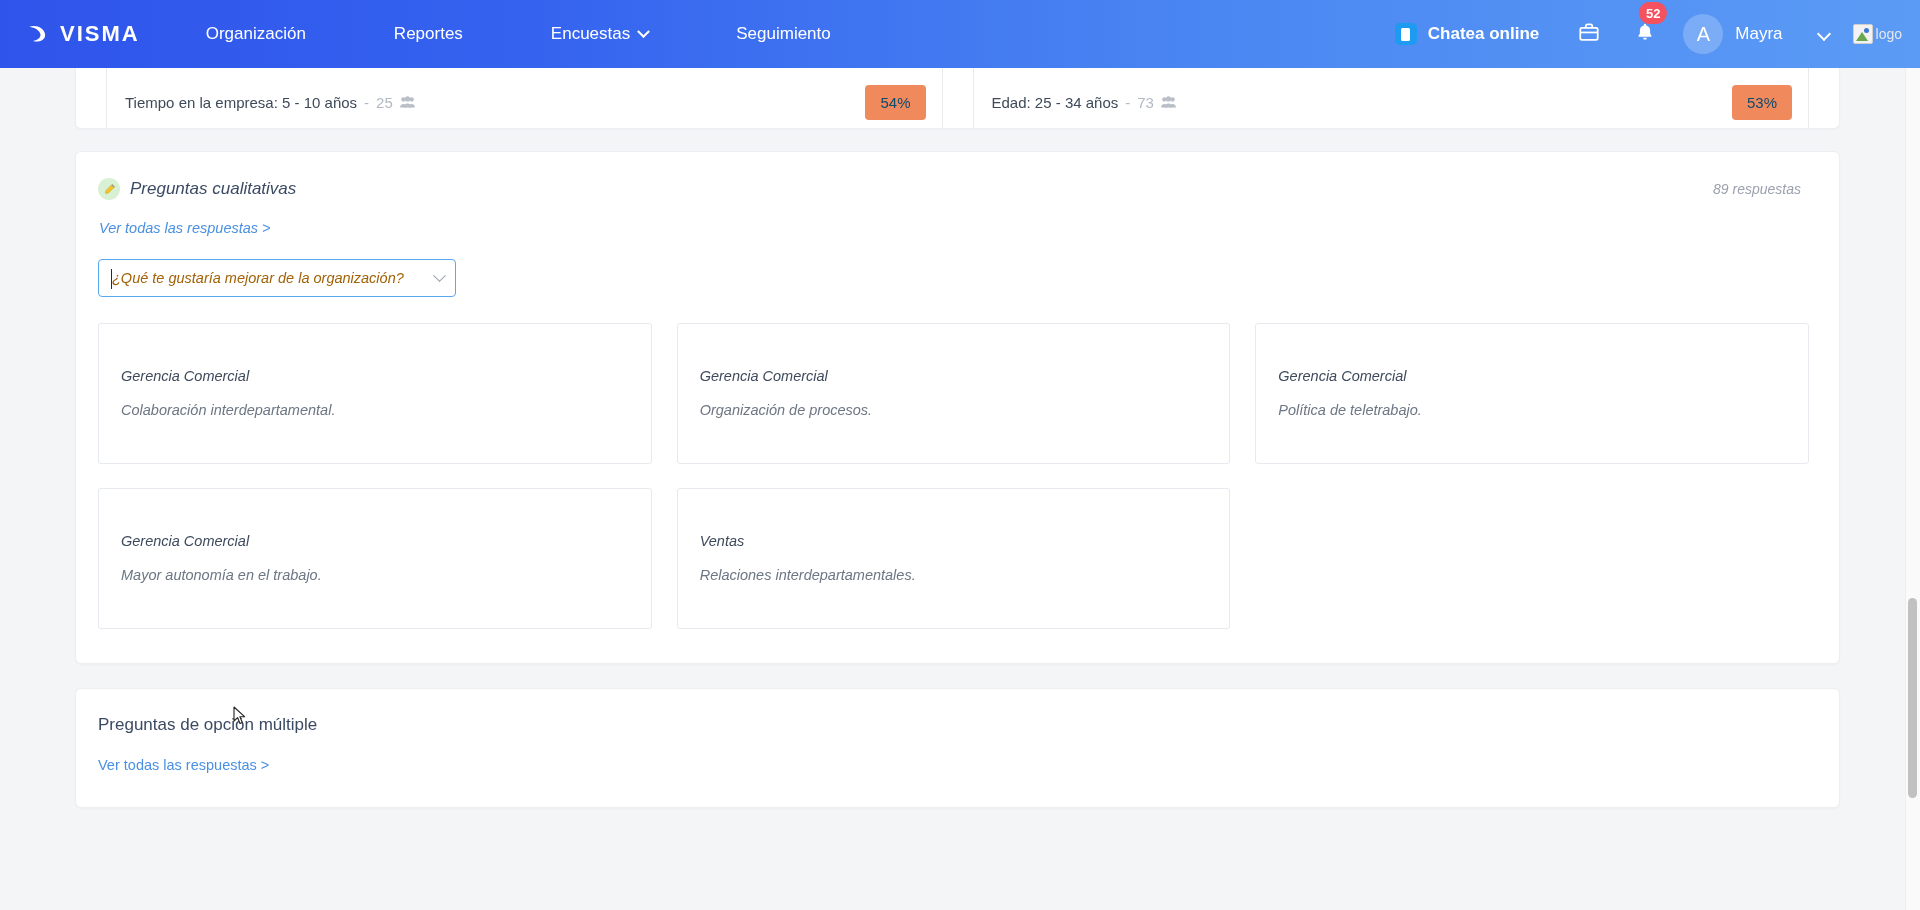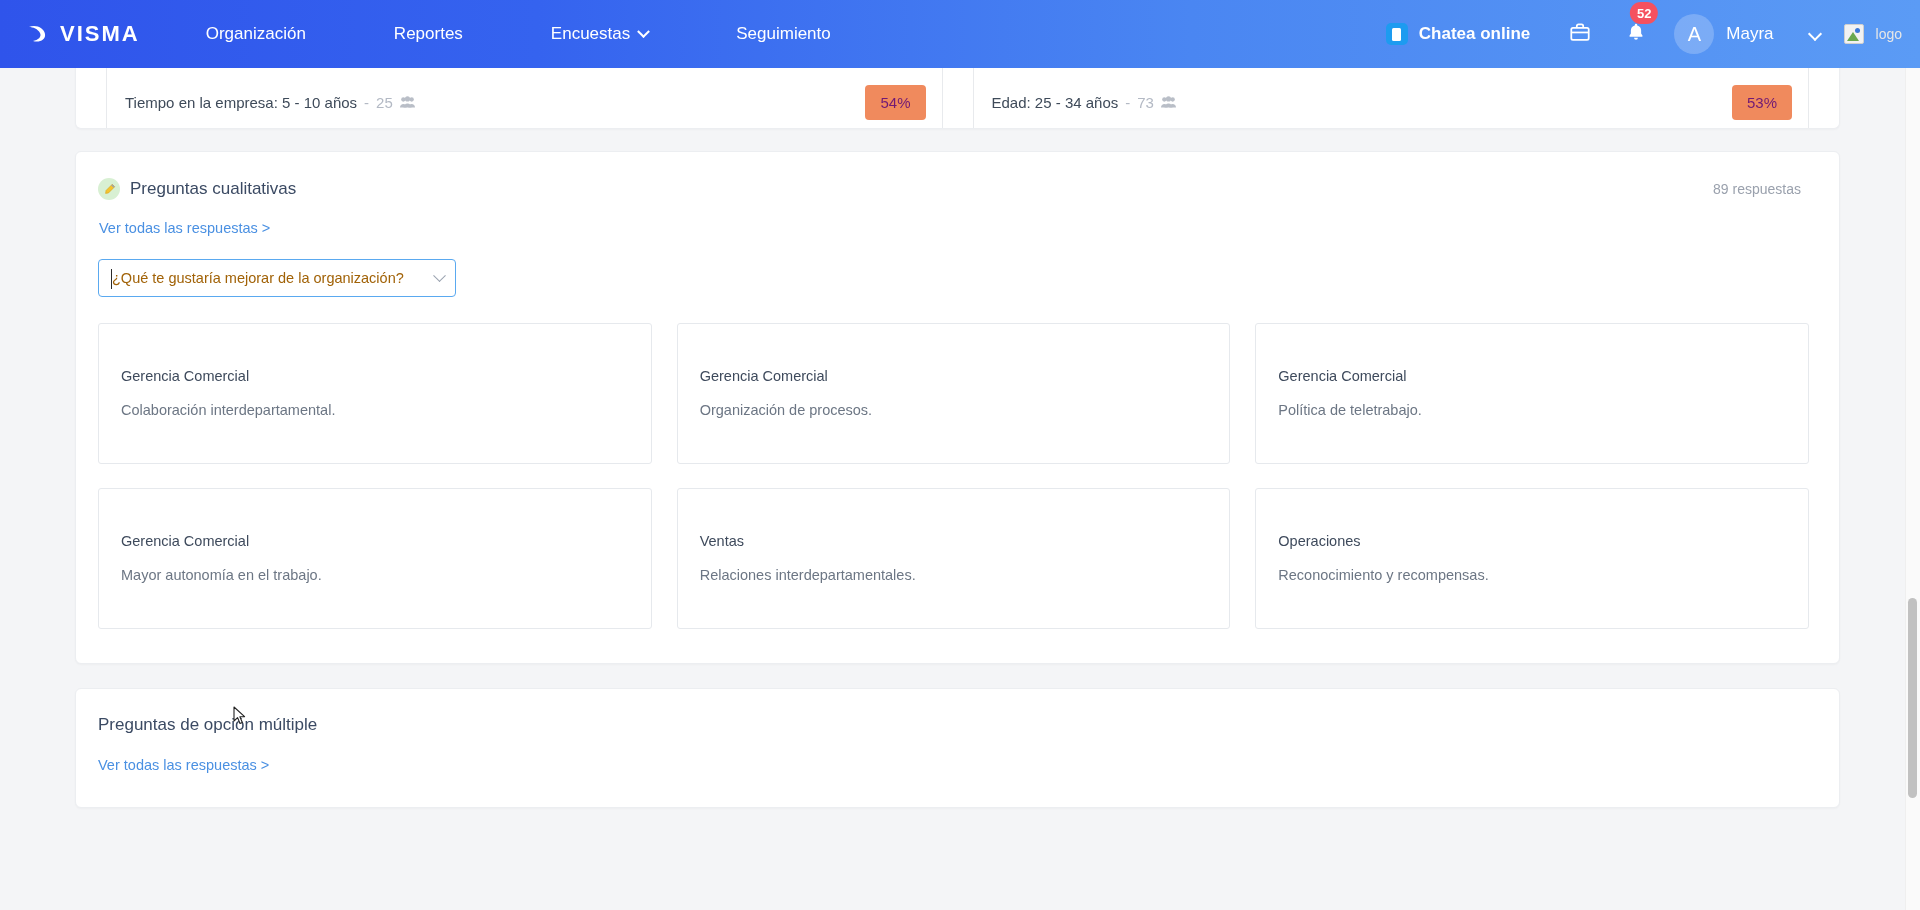--- a/index.html
+++ b/index.html
@@ -77,21 +77,21 @@
     display: flex; align-items: center; justify-content: center;
     font-size: 20px; color: #fff;
   }
   .user-name { font-size: 17px; color: #fff; }
   .chev-down {
     width: 10px; height: 10px;
     border-right: 2px solid #fff; border-bottom: 2px solid #fff;
     transform: rotate(45deg); margin: 0 14px 0 22px;
   }
   .broken-img {
-    display: flex; align-items: center; gap: 12px;
+    display: flex; align-items: center; gap: 3px;
     font-size: 14px; color: #e7e7e7; padding-left: 10px;
   }
   .broken-glyph {
     width: 20px; height: 20px; background: #f2f2f2;
     border: 1px solid #cfcfcf; border-radius: 2px; position: relative; overflow: hidden;
   }
   .broken-glyph::before {
     content: ""; position: absolute; left: 2px; bottom: 2px;
     width: 0; height: 0; border-left: 6px solid transparent;
     border-right: 6px solid transparent; border-bottom: 9px solid #6aa84f;
@@ -129,27 +129,27 @@
   .demo-card {
     flex: 1; border: 1px solid #e8eaed; border-radius: 4px;
     height: 84px; display: flex; align-items: center;
     justify-content: space-between; padding: 0 16px 0 18px;
     background: #fff;
   }
   .demo-label { font-size: 15px; color: #3e4a59; display: flex; align-items: center; gap: 7px; }
   .demo-count { color: #b3b9c4; }
   .people-icon { display: inline-flex; align-items: flex-end; gap: 1px; }
   .pct-badge {
-    background: #f08a5d; color: #701a75;
+    background: #f08a5d; color: #0c4a6e;
     font-size: 15px; border-radius: 4px;
     padding: 9px 15px; min-width: 56px; text-align: center;
   }
 
   
-  .panel-qual { margin-top: 22px; padding: 26px 30px 34px 22px; }
+  .panel-qual { margin-top: 22px; padding: 26px 30px 34px 22px; font-style: italic; }
   .qual-head {
     display: flex; align-items: center; justify-content: space-between;
     padding: 0 8px 0 0;
   }
   .qual-title { display: flex; align-items: center; gap: 10px; }
   .pencil-circle {
     width: 22px; height: 22px; border-radius: 50%;
     background: #d8f0d3; display: flex; align-items: center; justify-content: center;
   }
   .qual-title-text { font-size: 17px; color: #3b4a63; font-weight: 400; }
@@ -381,24 +381,20 @@
         <div class="answer-card">
           <div class="answer-dept">Gerencia Comercial</div>
           <div class="answer-text">Mayor autonomía en el trabajo.</div>
         </div>
 
         <div class="answer-card">
           <div class="answer-dept">Ventas</div>
           <div class="answer-text">Relaciones interdepartamentales.</div>
         </div>
 
-        <div class="answer-card">
-          <div class="answer-dept">Operaciones</div>
-          <div class="answer-text">Reconocimiento y recompensas.</div>
-        </div>
 
       </div>
     </div>
 
     <div class="panel panel-bottom">
       <div class="bottom-title">Preguntas de opción múltiple</div>
       <a class="bottom-link">Ver todas las respuestas &gt;</a>
     </div>
 
   </div>

